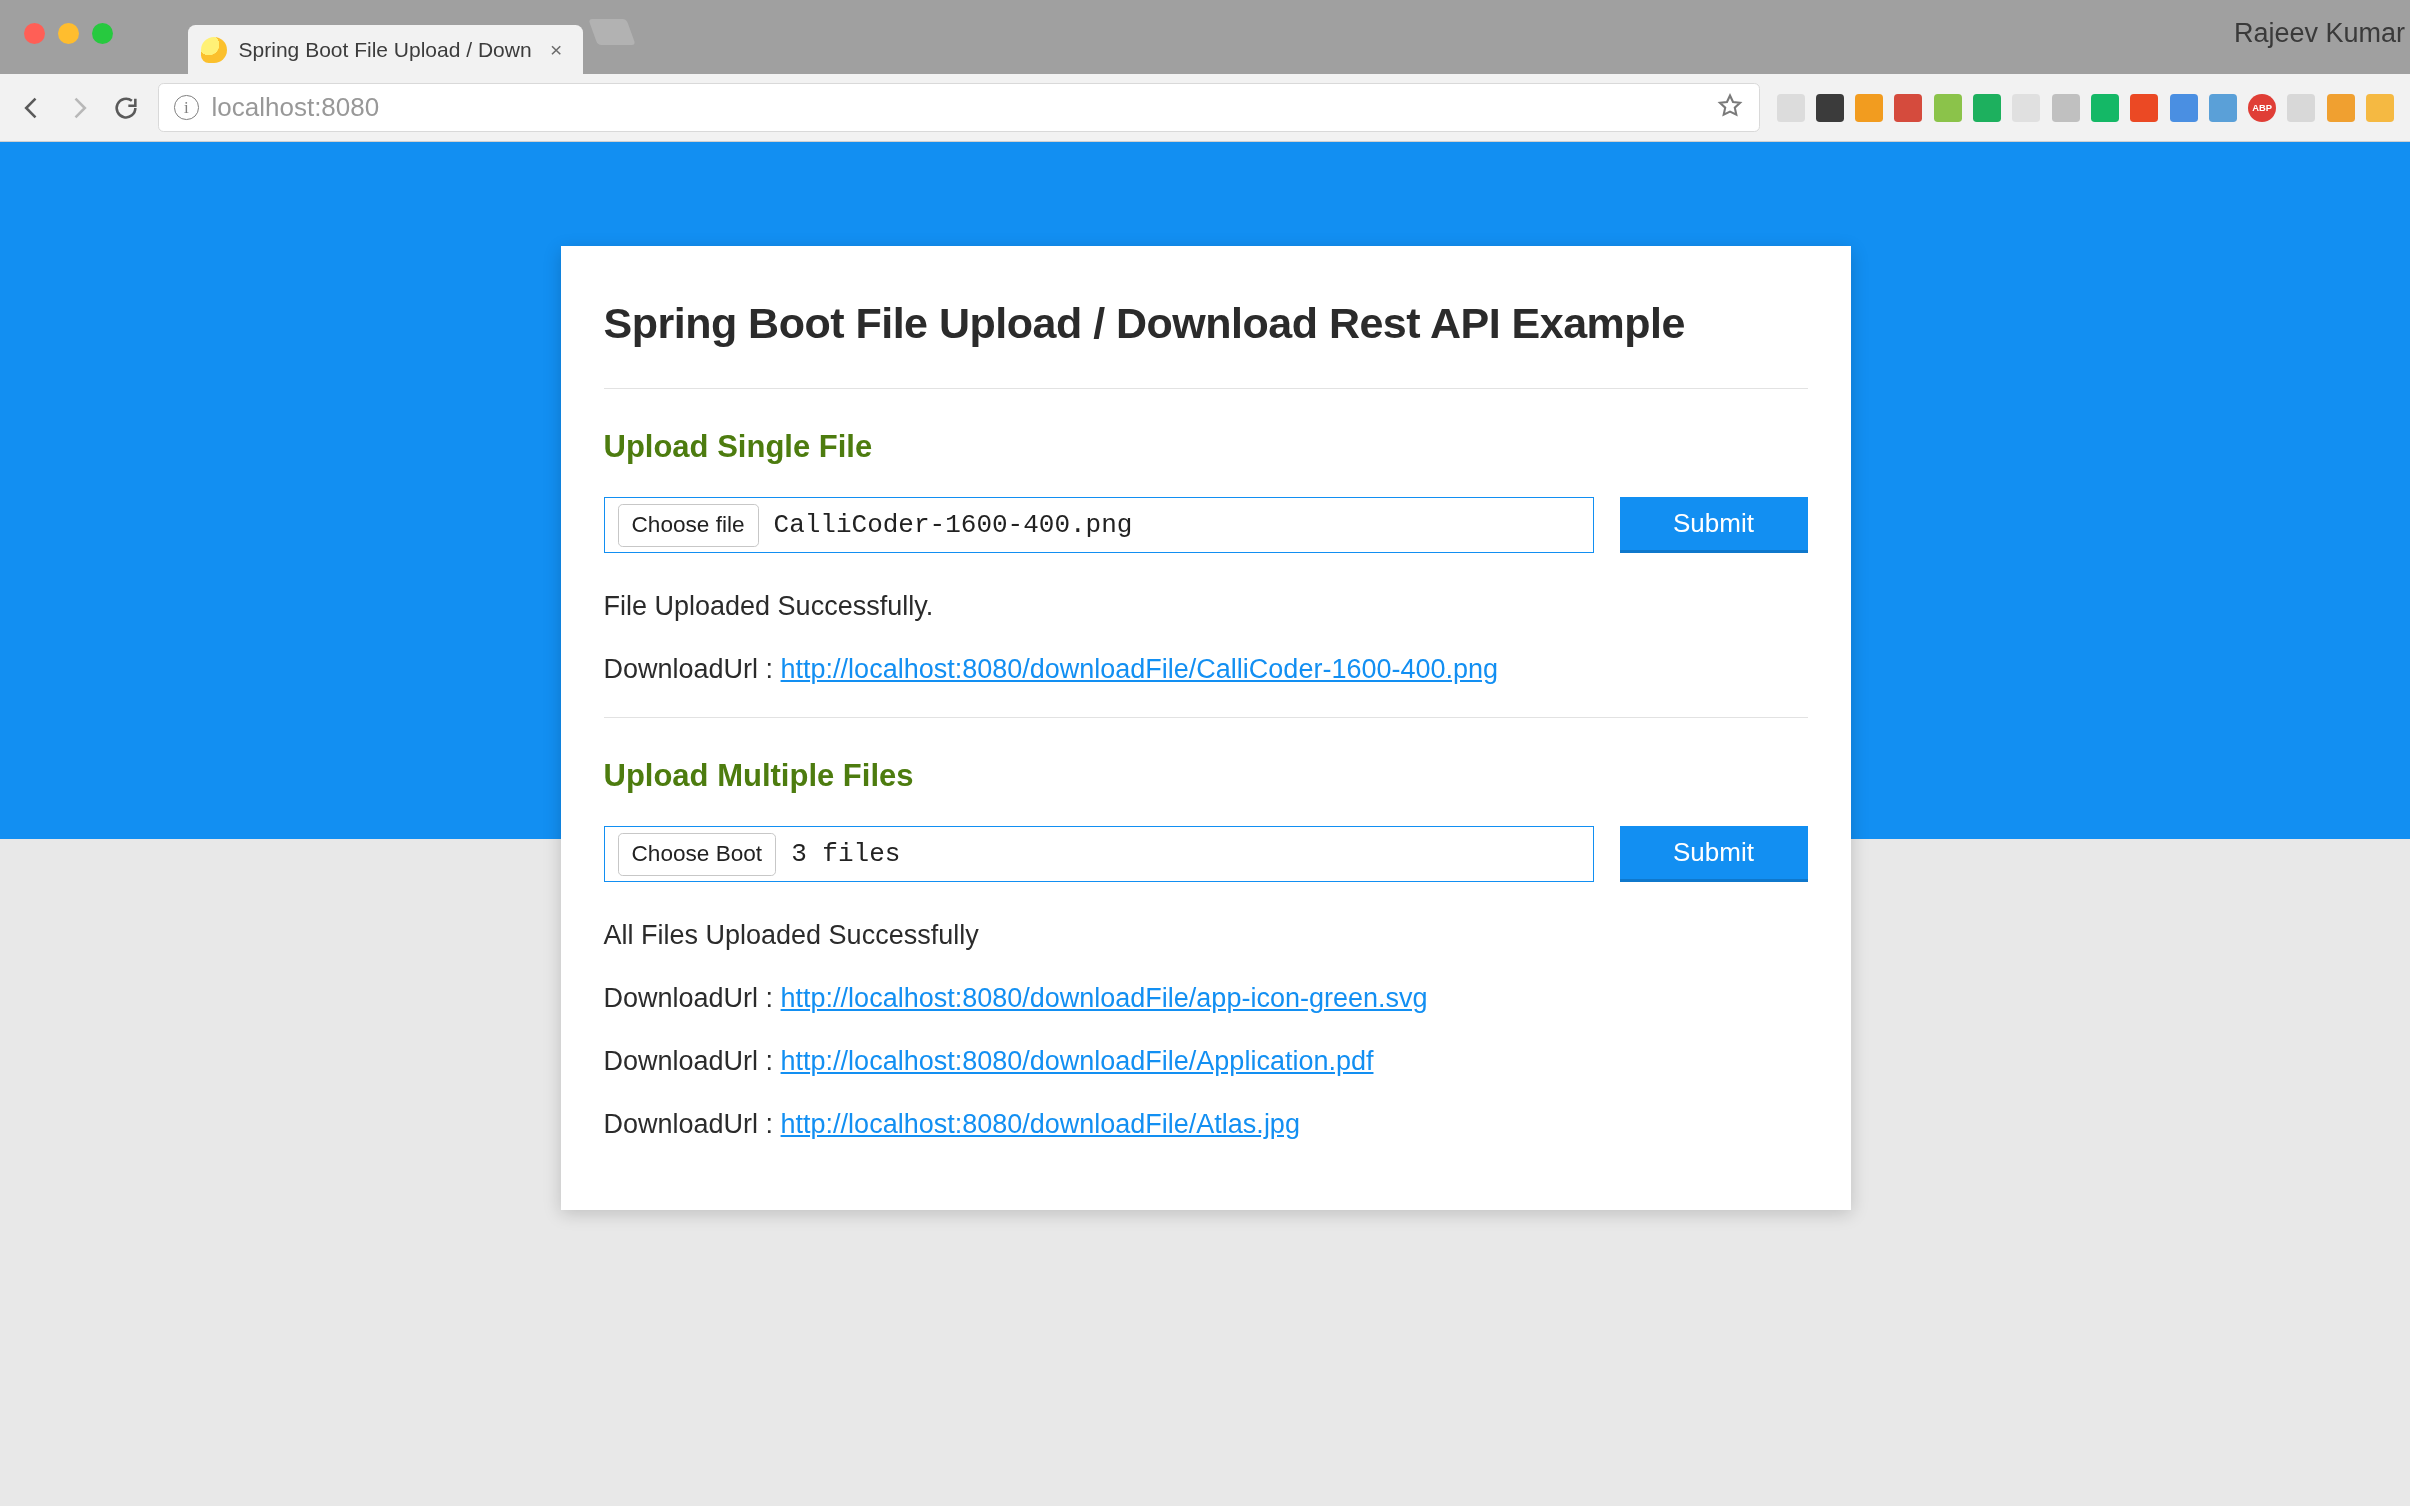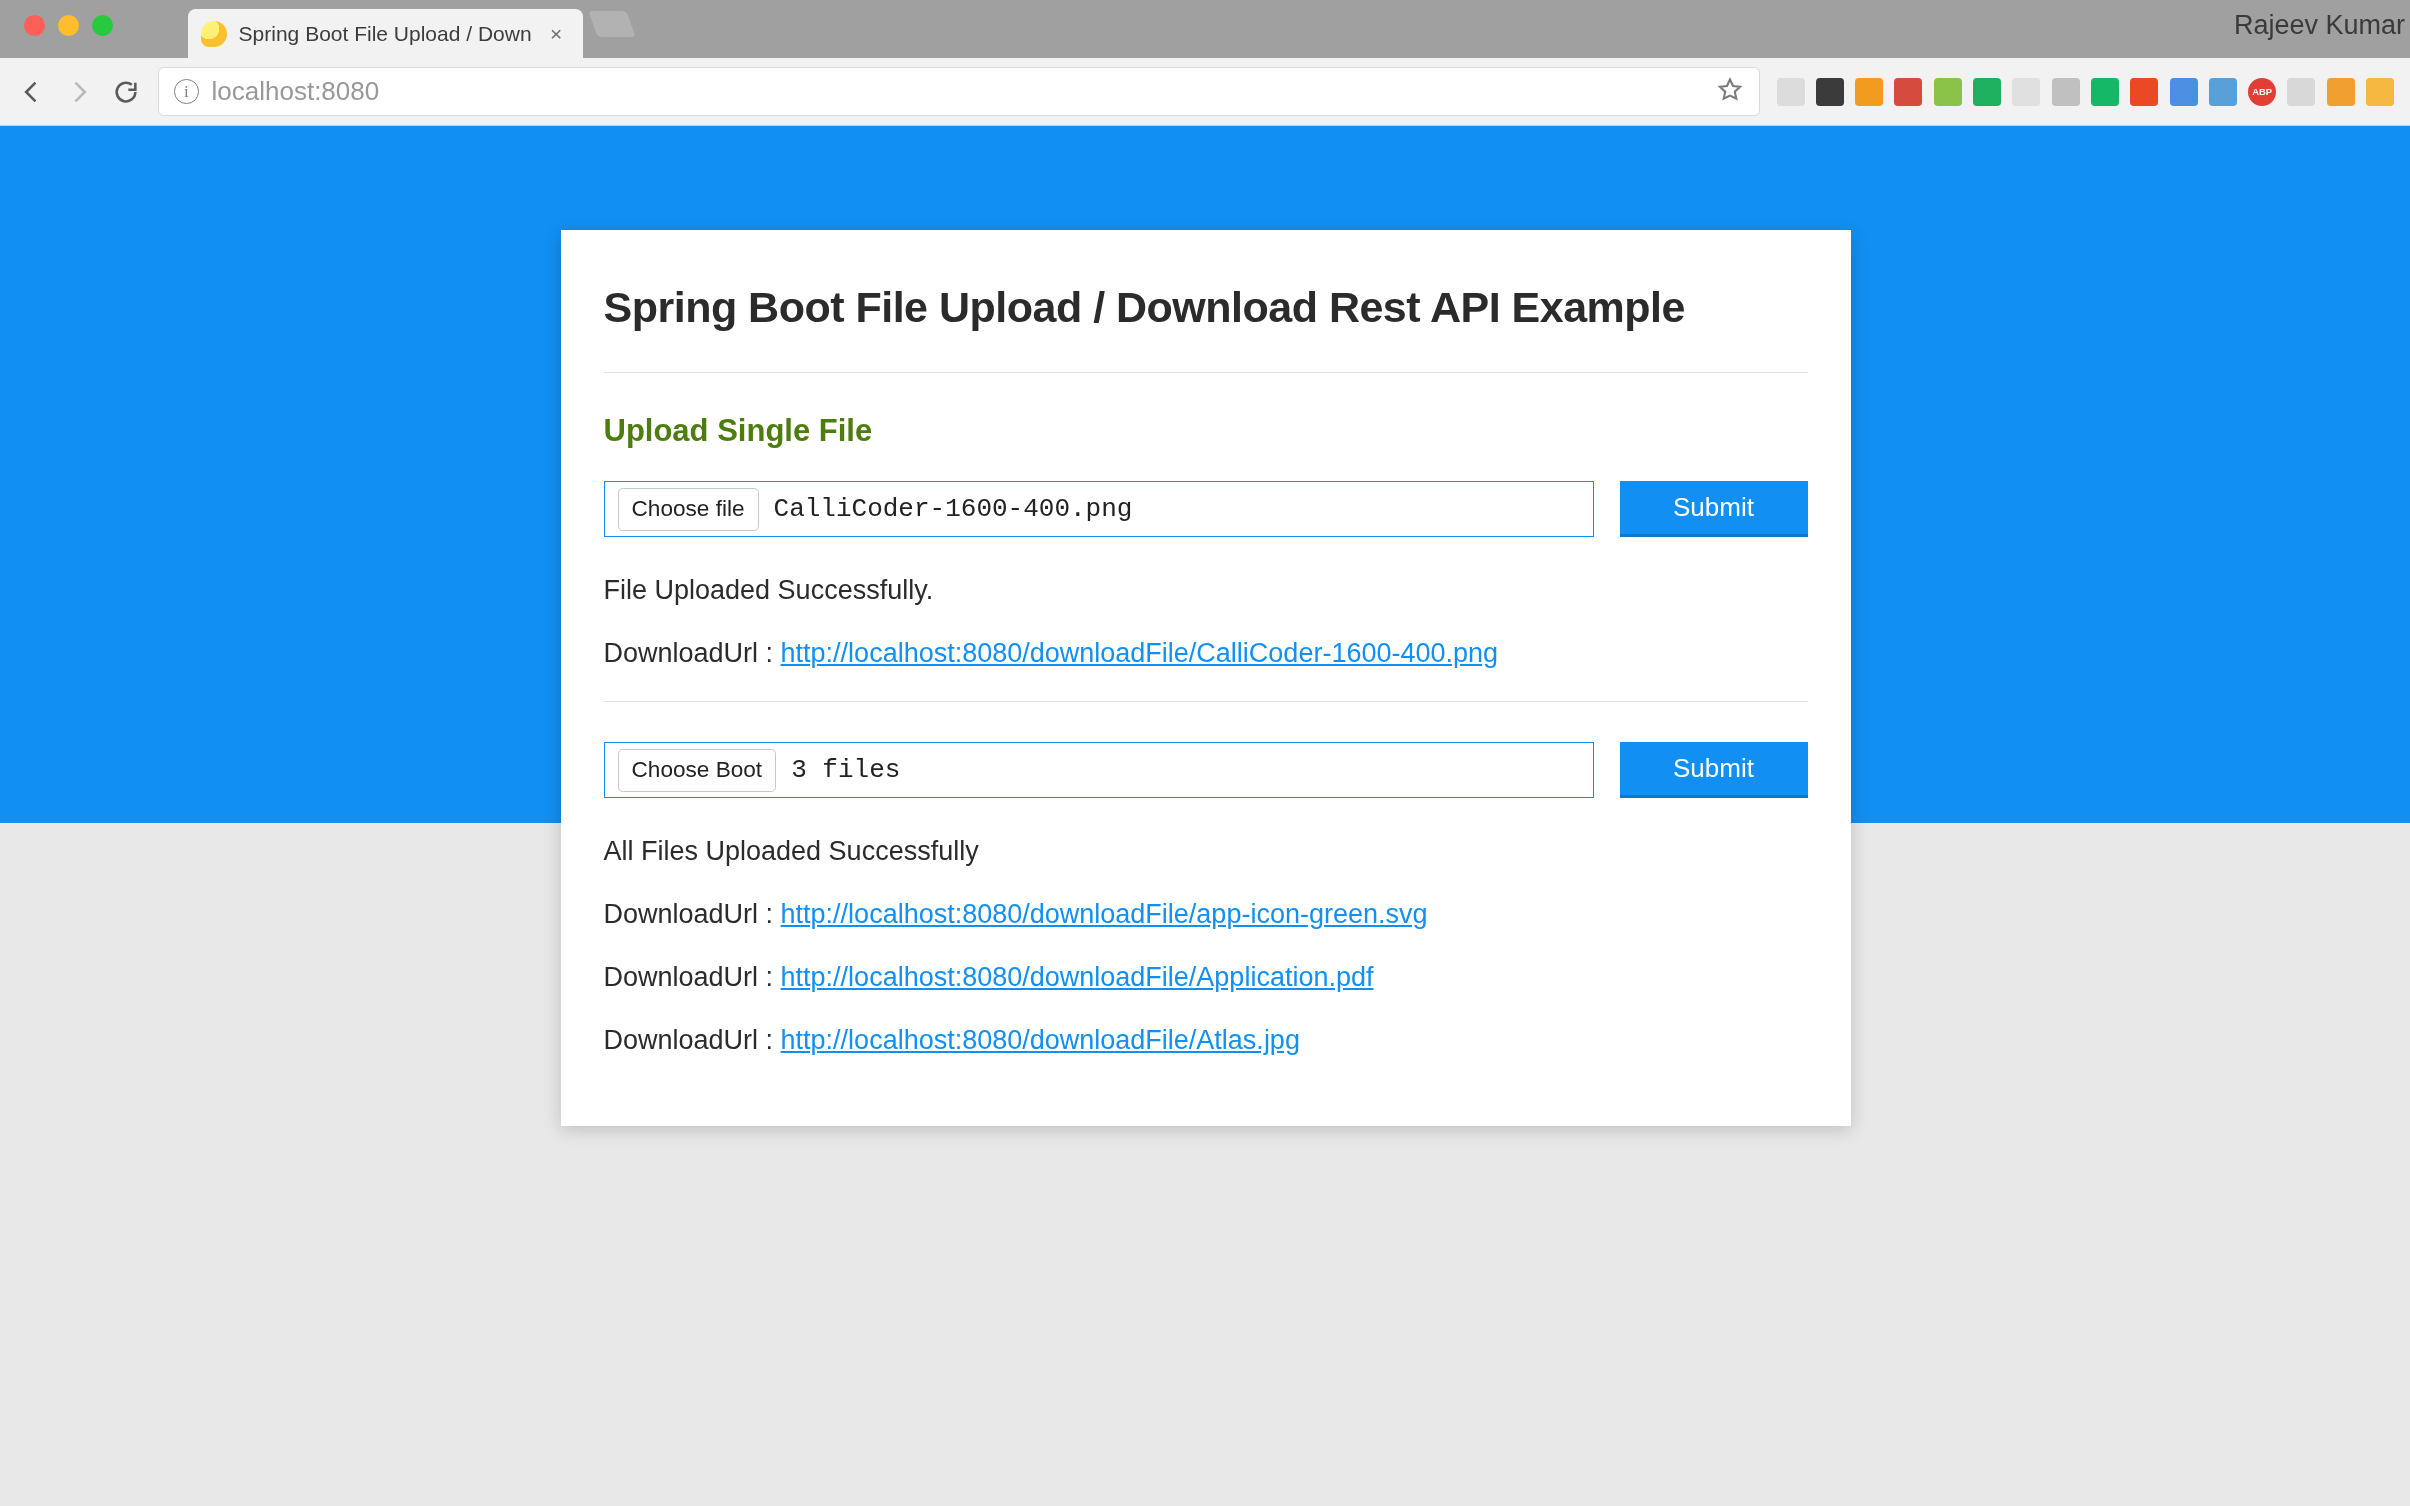--- a/index.html
+++ b/index.html
@@ -2,21 +2,21 @@
 <html style="font-size:15px"><head>
 <meta charset="utf-8">
 <style>
   * { box-sizing: border-box; margin: 0; padding: 0; }
   html, body { width: 2411px; height: 1507px; font-family: "Helvetica Neue", Helvetica, Arial, sans-serif; overflow: hidden; }
   body { background: #a0a0a0; }
 
   
   .chrome-frame { width: 100%; height: 100%; display: flex; flex-direction: column; }
   .tab-strip {
-    height: 58px;
+    height: 74px;
     background: #a0a0a0;
     display: flex;
     align-items: flex-end;
     padding-left: 11.3px;
   }
   .traffic-lights {
     display: flex;
     gap: 13px;
     align-self: center;
     margin-bottom: 7.5px;
@@ -281,20 +281,21 @@
         </div>
         <button class="submit-btn">Submit</button>
       </div>
       <p class="msg">File Uploaded Successfully.</p>
       <p class="dl-line">
         <span>DownloadUrl : </span><a href="#">http://localhost:8080/downloadFile/CalliCoder-1600-400.png</a>
       </p>
 
       <hr class="divider section-gap">
 
+      <h2>Upload Multiple Files</h2>
       <div class="upload-row">
         <div class="file-box">
           <button class="choose-btn">Choose Boot</button>
           <span class="file-label">3 files</span>
         </div>
         <button class="submit-btn">Submit</button>
       </div>
       <p class="msg">All Files Uploaded Successfully</p>
       <div id="multi-links">
           <p class="dl-line"><span>DownloadUrl : </span><a href="#">http://localhost:8080/downloadFile/app-icon-green.svg</a></p>

